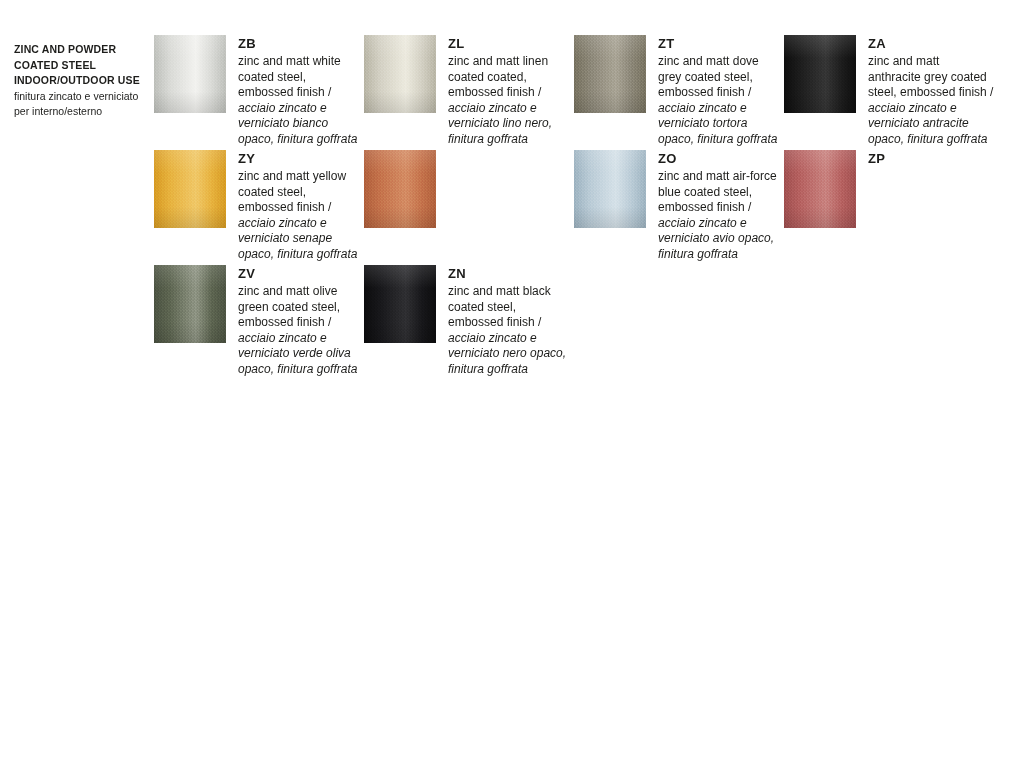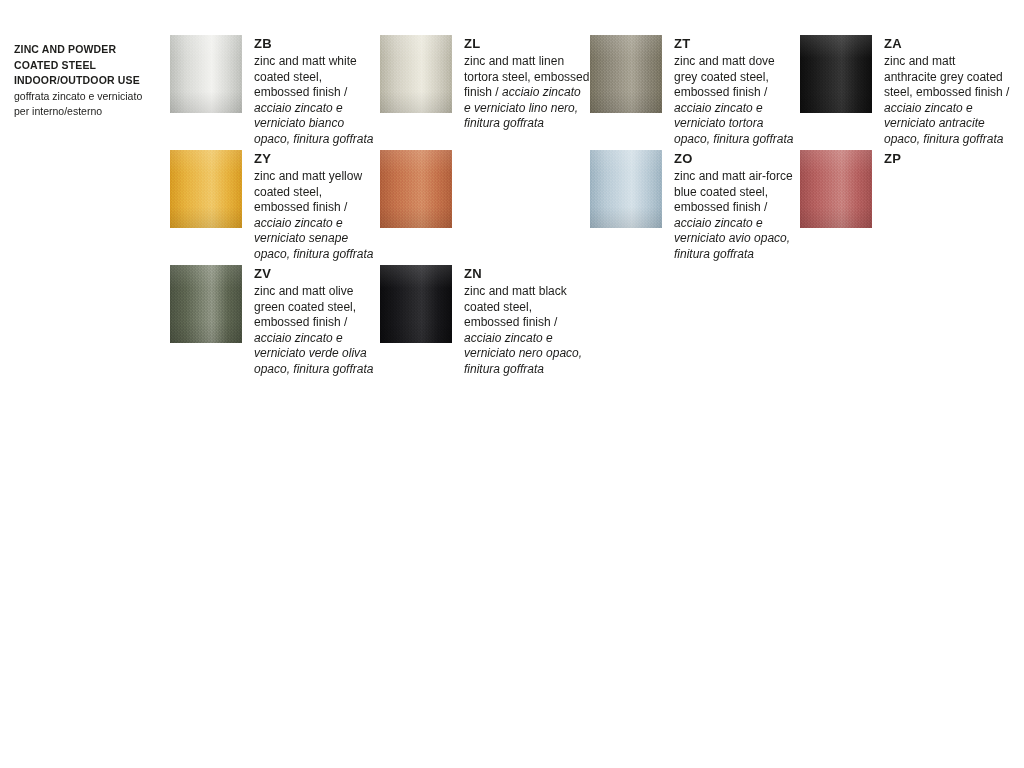--- a/index.html
+++ b/index.html
@@ -41,21 +41,21 @@
   .material-header .subtitle-line {
     font-size: 10.5px;
     font-weight: normal;
     line-height: 15.5px;
     color: #1d1d1b;
   }
 
   
   .swatch-grid {
     position: absolute;
-    left: 170px;
+    left: 154px;
     top: 35px;
     width: 848px;
     display: grid;
     grid-template-columns: repeat(4, 210px);
     grid-auto-rows: 115px;
     column-gap: 0px;
     row-gap: 0px;
   }
   .swatch-card {
     display: flex;
@@ -113,21 +113,21 @@
 
 <div id="page">
 
   <div class="material-header">
     <div>
       <div class="title-line">ZINC AND POWDER</div>
       <div class="title-line">COATED STEEL</div>
       <div class="title-line">INDOOR/OUTDOOR USE</div>
     </div>
     <div>
-      <div class="subtitle-line">goffrata zincato e verniciato</div>
+      <div class="subtitle-line">finitura zincato e verniciato</div>
       <div class="subtitle-line">per interno/esterno</div>
     </div>
   </div>
 
   <div class="swatch-grid" id="swatch-grid">
       <div class="swatch-card">
         <div class="swatch-chip" style="background: linear-gradient(90deg, rgb(189, 191, 186) 0%, rgb(217, 218, 214) 22%, rgb(242, 242, 239) 58%, rgb(217, 218, 214) 80%, rgb(189, 191, 186) 100%);">
           <div class="tex"></div>
           <div class="sheen" style="background: linear-gradient(rgba(255, 255, 255, 0.12) 0%, rgba(255, 255, 255, 0) 30%, rgba(0, 0, 0, 0) 72%, rgba(0, 0, 0, 0.1) 100%);"></div>
         </div>
@@ -136,21 +136,21 @@
           <div class="swatch-desc"><span>zinc and matt white coated steel, embossed finish / </span><span class="it">acciaio zincato e verniciato bianco opaco, finitura goffrata</span></div>
         </div>
       </div>
       <div class="swatch-card">
         <div class="swatch-chip" style="background: linear-gradient(90deg, rgb(183, 180, 164) 0%, rgb(211, 208, 195) 22%, rgb(236, 234, 222) 58%, rgb(211, 208, 195) 80%, rgb(183, 180, 164) 100%);">
           <div class="tex"></div>
           <div class="sheen" style="background: linear-gradient(rgba(255, 255, 255, 0.12) 0%, rgba(255, 255, 255, 0) 30%, rgba(0, 0, 0, 0) 72%, rgba(0, 0, 0, 0.1) 100%);"></div>
         </div>
         <div class="swatch-text">
           <div class="swatch-code">ZL</div>
-          <div class="swatch-desc"><span>zinc and matt linen tortora steel, embossed finish / </span><span class="it">acciaio zincato e verniciato lino nero, finitura goffrata</span></div>
+          <div class="swatch-desc"><span>zinc and matt linen coated coated, embossed finish / </span><span class="it">acciaio zincato e verniciato lino nero, finitura goffrata</span></div>
         </div>
       </div>
       <div class="swatch-card">
         <div class="swatch-chip" style="background: linear-gradient(90deg, rgb(118, 113, 95) 0%, rgb(138, 133, 118) 22%, rgb(168, 163, 148) 58%, rgb(138, 133, 118) 80%, rgb(118, 113, 95) 100%);">
           <div class="tex"></div>
           <div class="sheen" style="background: linear-gradient(rgba(255, 255, 255, 0.12) 0%, rgba(255, 255, 255, 0) 30%, rgba(0, 0, 0, 0) 72%, rgba(0, 0, 0, 0.1) 100%);"></div>
         </div>
         <div class="swatch-text">
           <div class="swatch-code">ZT</div>
           <div class="swatch-desc"><span>zinc and matt dove grey coated steel, embossed finish / </span><span class="it">acciaio zincato e verniciato tortora opaco, finitura goffrata</span></div>

